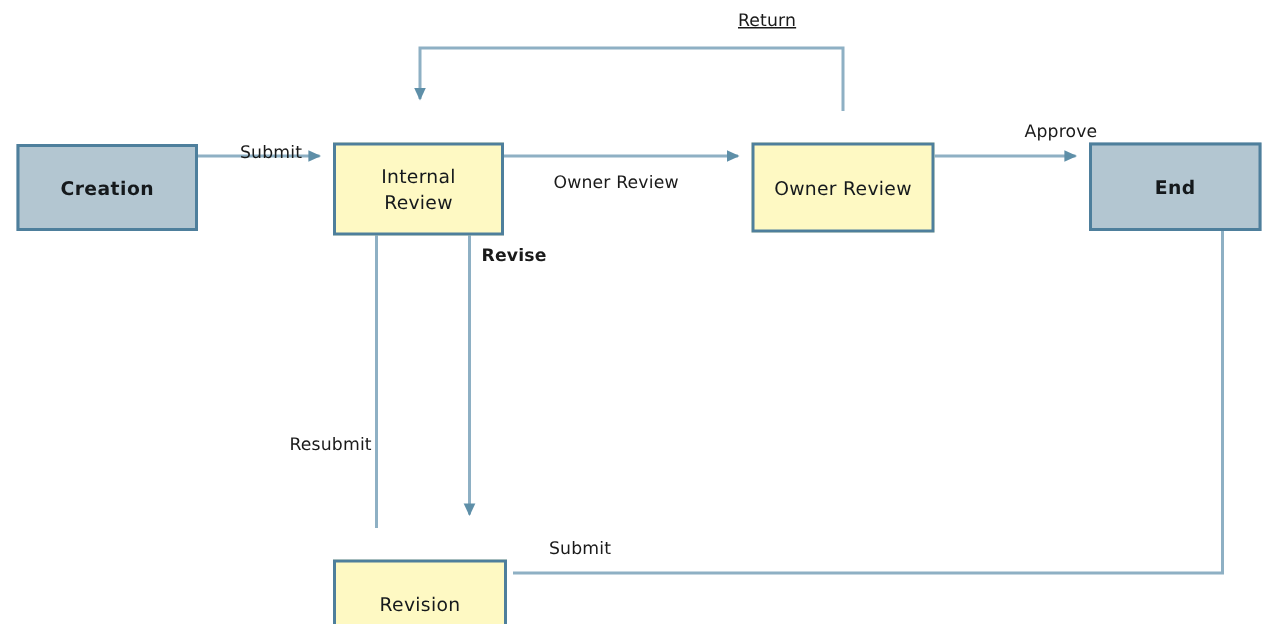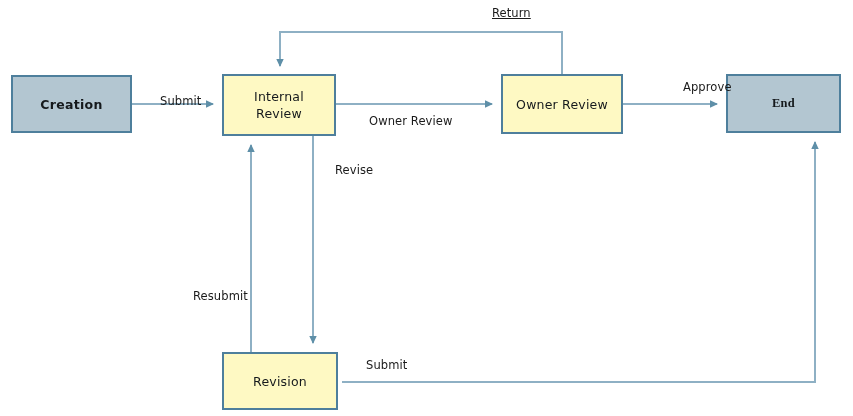--- a/index.html
+++ b/index.html
@@ -31,20 +31,21 @@
     border: 2px solid #4e7f9c;
     display: flex;
     align-items: center;
     justify-content: center;
     text-align: center;
     color: #15191c;
     font-size: 12.5px;
     line-height: 17px;
     letter-spacing: 0.2px;
     z-index: 2;
+    margin-top: 21px;
   }
   .node.terminal {
     background: #b3c6d1;
     font-weight: bold;
     font-size: 12.5px;
     letter-spacing: 0.3px;
   }
   .node.process {
     background: #fef9c3;
   }
@@ -98,35 +99,35 @@
 
   <div class="node process" style="left:222px; top:74px; width:114px; height:62px;">
     <span class="node-label">Internal
 Review</span>
   </div>
 
   <div class="node process" style="left:501px; top:74px; width:122px; height:60px;">
     <span class="node-label">Owner Review</span>
   </div>
 
-  <div class="node terminal" style="left:726px; top:74px; width:115px; height:59px;font-family:Liberation Serif, serif;">
+  <div class="node terminal" style="left:726px; top:74px; width:115px; height:59px;">
     <span class="node-label">End</span>
   </div>
 
   <div class="node process" style="left:222px; top:352px; width:116px; height:58px;">
     <span class="node-label">Revision</span>
   </div>
 
   <div class="edge-label" style="left:160px; top:94px;">Submit</div>
 
   <div class="edge-label" style="left:369px; top:114px;">Owner Review</div>
 
   <div class="edge-label" style="left:683px; top:80px;">Approve</div>
 
   <div class="edge-label" style="left:492px; top:6px;text-decoration:underline;">Return</div>
 
-  <div class="edge-label" style="left:335px; top:163px;">Revise</div>
+  <div class="edge-label" style="left:321px; top:163px;font-weight:bold;">Revise</div>
 
   <div class="edge-label" style="left:193px; top:289px;">Resubmit</div>
 
   <div class="edge-label" style="left:366px; top:358px;">Submit</div>
 
 </div>
 
 </body></html>

